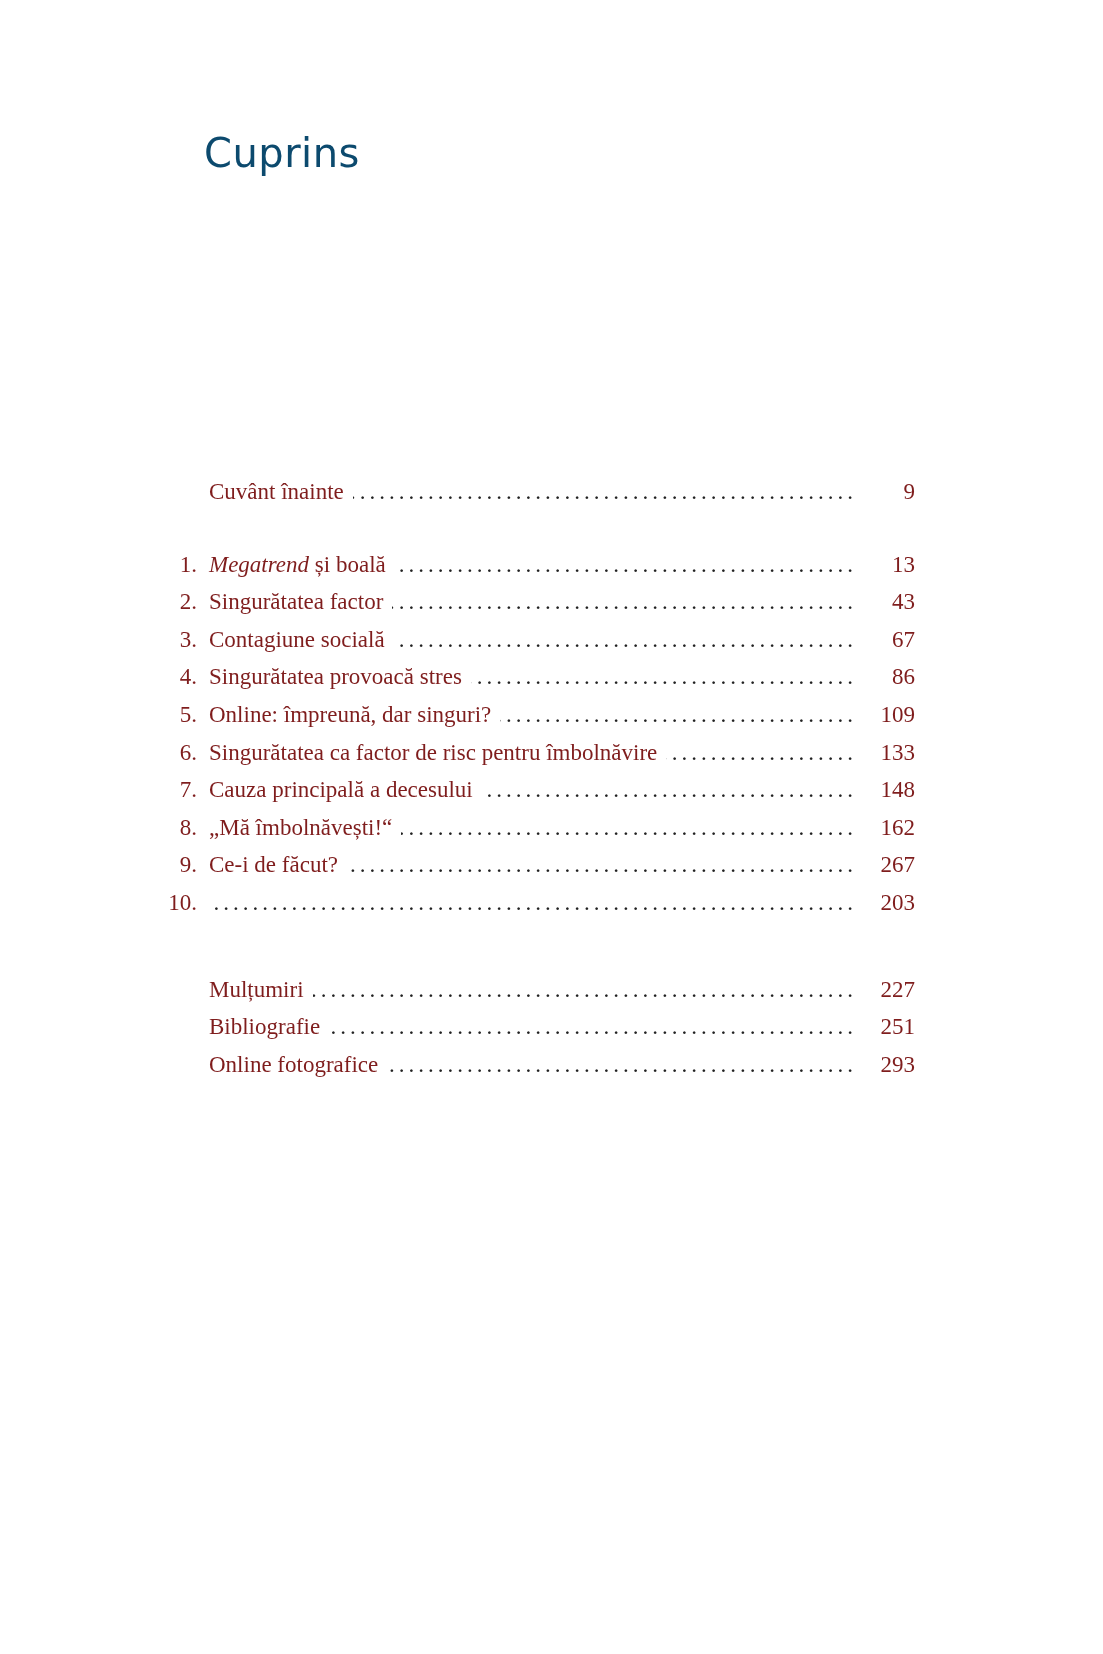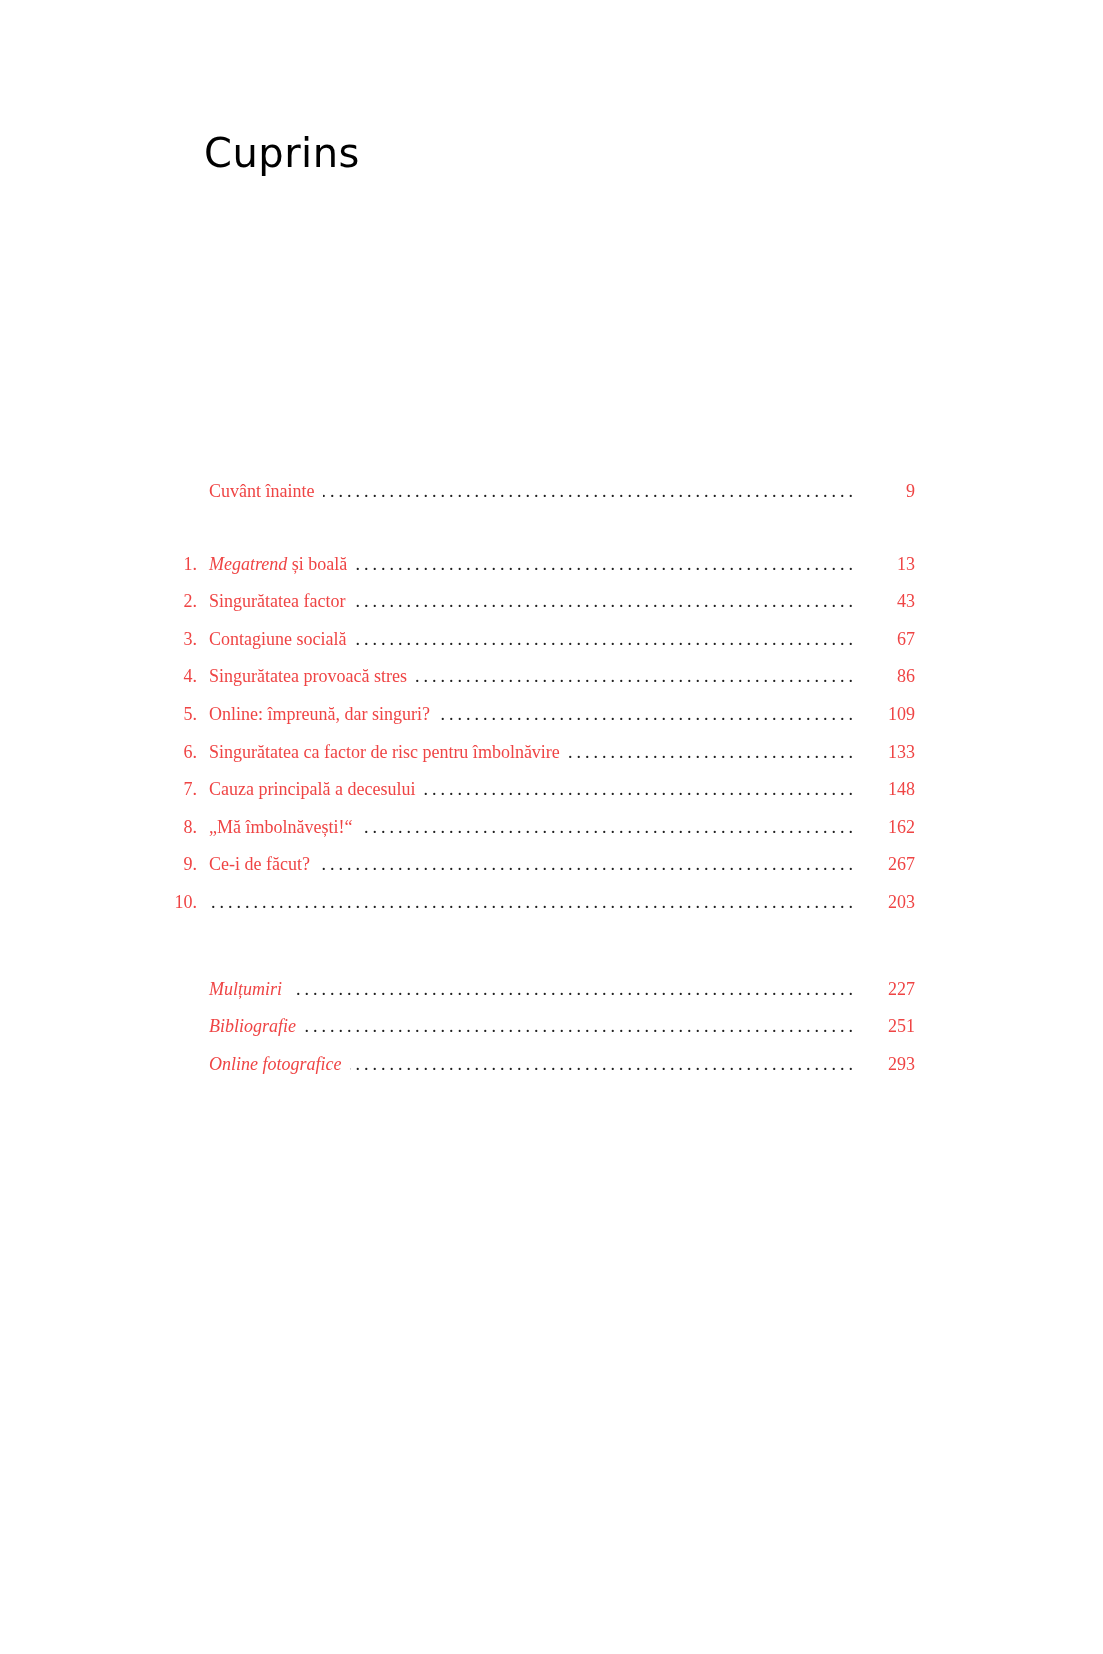--- a/index.html
+++ b/index.html
@@ -14,30 +14,30 @@
   }
   .title {
     position: absolute;
     left: 204px;
     top: 130px;
     margin: 0;
     font-family: "DejaVu Sans", "Liberation Sans", sans-serif;
     font-size: 40px;
     font-weight: 400;
     line-height: 1.17;
-    color: #000000;
+    color: #0c4a6e;
     letter-spacing: 0.5px;
   }
   .toc {
     position: absolute;
     left: 155px;
     top: 473px;
     width: 760px;
-    font-size: 18px;
-    color: #ef4444;
+    font-size: 23px;
+    color: #7f1d1d;
   }
   .row {
     display: flex;
     align-items: baseline;
     height: 37.6px;
     line-height: 37.6px;
     white-space: nowrap;
   }
   .num {
     flex: 0 0 42px;
@@ -61,21 +61,21 @@
   .dots::after {
     content: "................................................................................";
     letter-spacing: 4px;
   }
   .pg {
     flex: 0 0 58px;
     text-align: right;
   }
   .chapters   { margin-top: 35px; }
   .backmatter { margin-top: 49px; }
-  .backmatter .label { font-style: italic; }
+  .backmatter .label { }
 </style>
 </head>
 <body>
 
 <div class="book-page">
   <h1 class="title">Cuprins</h1>
 
   <div class="toc">
 
     <div class="front">

